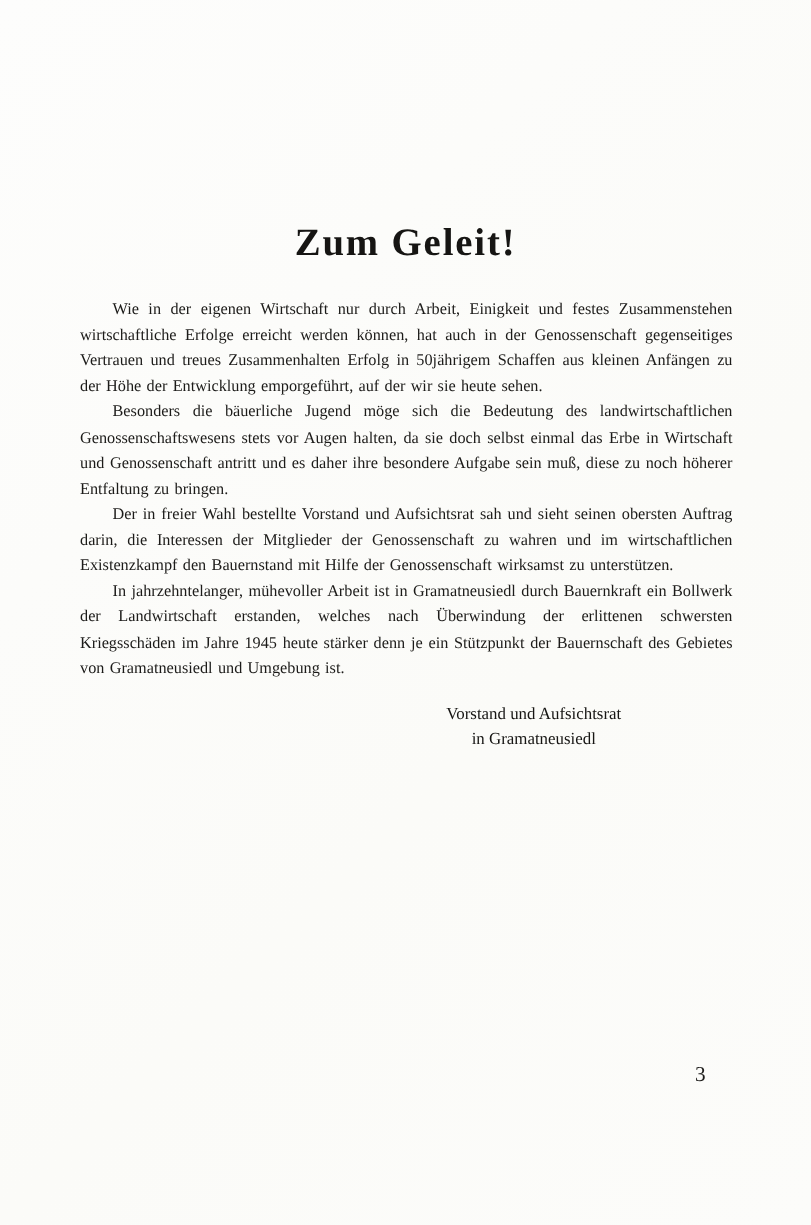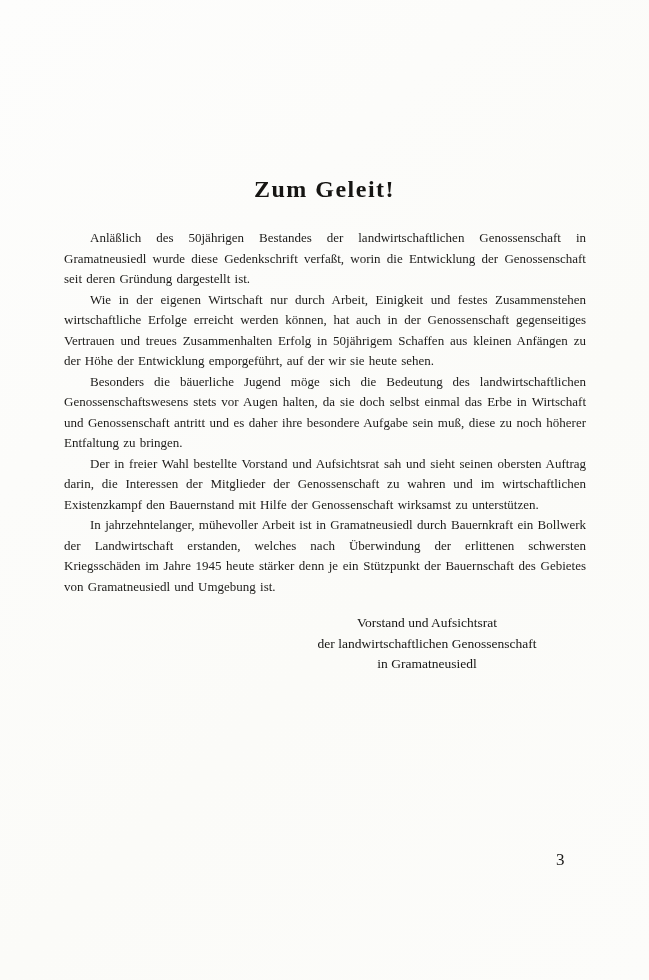--- a/index.html
+++ b/index.html
@@ -13,21 +13,21 @@
     height: 980px;
     background: linear-gradient(135deg, #fdfdfc 0%, #fbfbf8 60%, #fcfcfa 100%);
     overflow: hidden;
     font-family: "Liberation Serif", serif;
     color: #1c1b19;
   }
   .heading {
     margin: 0;
     padding-top: 176px;
     text-align: center;
-    font-size: 24px;
+    font-size: 31px;
     font-weight: bold;
     letter-spacing: 1.5px;
     color: #161513;
   }
   .body-text {
     margin: 25px 63px 0 64px;
     text-align: justify;
     font-size: 13px;
     line-height: 20.5px;
     word-spacing: 1px;
@@ -55,28 +55,26 @@
   }
 </style>
 </head>
 <body>
 
 <div class="page">
 
   <h1 class="heading">Zum Geleit!</h1>
 
   <div class="body-text">
-    <p>Anläßlich des 50jährigen Bestandes der landwirtschaftlichen Genossenschaft in Gramatneusiedl wurde diese Gedenkschrift verfaßt, worin die Entwicklung der Genossenschaft seit deren Gründung dargestellt ist.</p>
     <p>Wie in der eigenen Wirtschaft nur durch Arbeit, Einigkeit und festes Zusammenstehen wirtschaftliche Erfolge erreicht werden können, hat auch in der Genossenschaft gegenseitiges Vertrauen und treues Zusammenhalten Erfolg in 50jährigem Schaffen aus kleinen Anfängen zu der Höhe der Entwicklung emporgeführt, auf der wir sie heute sehen.</p>
     <p>Besonders die bäuerliche Jugend möge sich die Bedeutung des landwirtschaftlichen Genossenschaftswesens stets vor Augen halten, da sie doch selbst einmal das Erbe in Wirtschaft und Genossenschaft antritt und es daher ihre besondere Aufgabe sein muß, diese zu noch höherer Entfaltung zu bringen.</p>
     <p>Der in freier Wahl bestellte Vorstand und Aufsichtsrat sah und sieht seinen obersten Auftrag darin, die Interessen der Mitglieder der Genossenschaft zu wahren und im wirtschaftlichen Existenzkampf den Bauernstand mit Hilfe der Genossenschaft wirksamst zu unterstützen.</p>
     <p>In jahrzehntelanger, mühevoller Arbeit ist in Gramatneusiedl durch Bauernkraft ein Bollwerk der Landwirtschaft erstanden, welches nach Überwindung der erlittenen schwersten Kriegsschäden im Jahre 1945 heute stärker denn je ein Stützpunkt der Bauernschaft des Gebietes von Gramatneusiedl und Umgebung ist.</p>
   </div>
 
   <div class="signature">
     <div>Vorstand und Aufsichtsrat</div>
-    <div>der landwirtschaftlichen Genossenschaft</div>
     <div>in Gramatneusiedl</div>
   </div>
 
   <div class="page-number">3</div>
 
 </div>
 
 </body></html>

